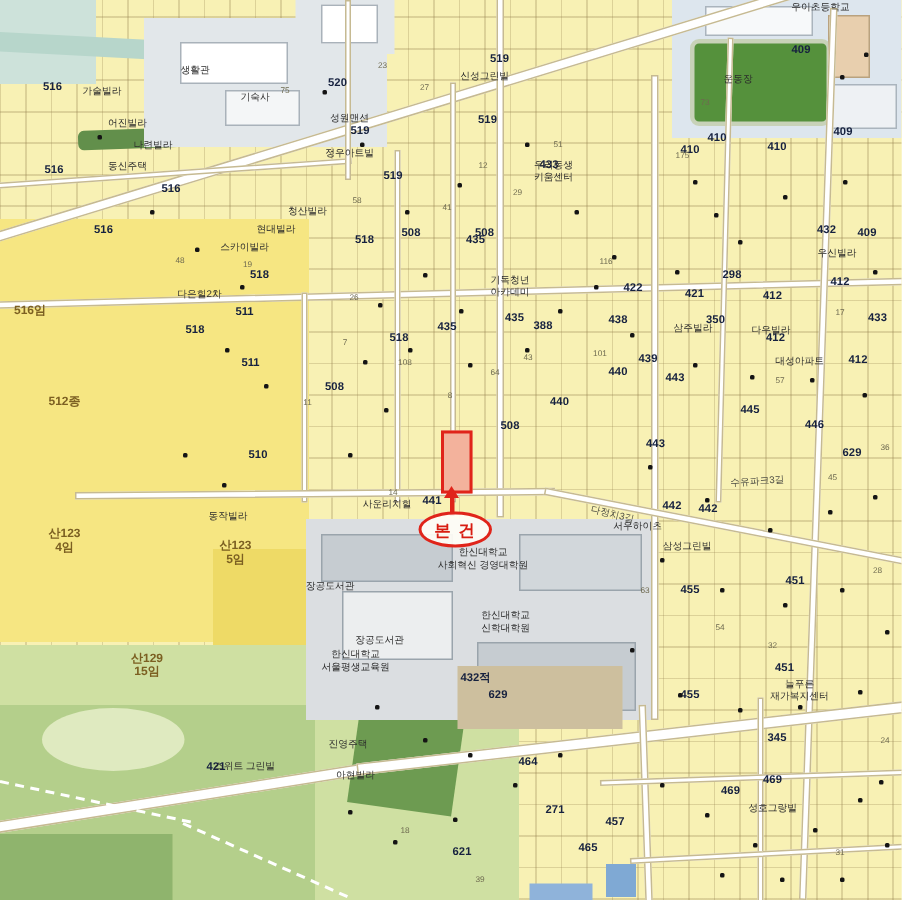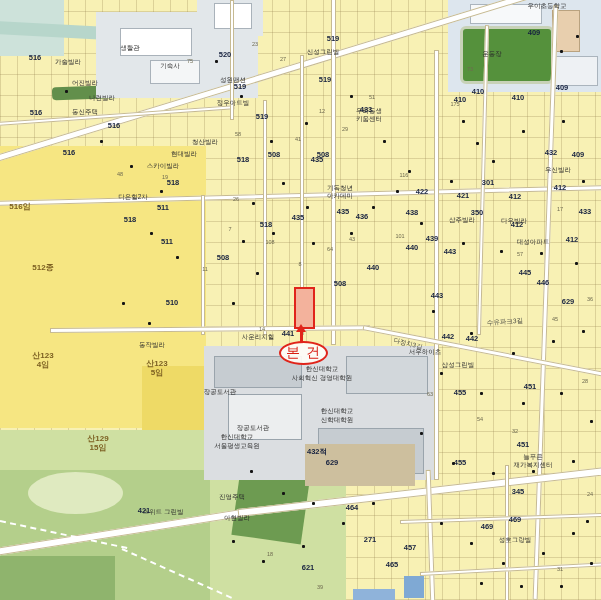--- a/index.html
+++ b/index.html
@@ -19,21 +19,21 @@
   .bname{font-size:6.5px;color:#2b2b2b;}
   .rname{font-size:6.5px;color:#4a4a42;}
   .area{font-size:8px;font-weight:bold;color:#7c6022;}
   .tnum{font-size:5.5px;color:#6e6a50;}
   .mk{position:absolute;width:3px;height:3px;background:#141414;border-radius:1px;z-index:4;}
   #target-parcel{position:absolute;left:294px;top:287px;width:17px;height:38px;border:2px solid #e0241a;background:#f3b29c;z-index:6;}
   #arrow-shaft{position:absolute;left:300px;top:331px;width:3px;height:13px;background:#e0241a;z-index:6;}
   #arrow-head{position:absolute;left:296px;top:324px;width:0;height:0;border-left:5.5px solid transparent;border-right:5.5px solid transparent;border-bottom:8px solid #e0241a;z-index:6;}
   #subject-bubble{position:absolute;left:279px;top:341px;width:49px;height:24px;border:2.5px solid #e0241a;border-radius:50%;
     background:rgba(255,253,246,.92);display:flex;align-items:center;justify-content:center;z-index:7;box-sizing:border-box;}
-  #subject-bubble span{font-size:14px;font-weight:400;color:#d81d12;letter-spacing:1px;}
+  #subject-bubble span{font-size:11px;font-weight:700;color:#d81d12;letter-spacing:1px;}
 </style>
 </head>
 <body>
 
 <div id="map">
 
   <div class="zone" style="left:0;top:0;width:64px;height:56px;background:#cde2da;"></div>
   <div class="zone" style="left:-6px;top:26px;width:190px;height:13px;background:#b7d6cb;transform:rotate(3deg);"></div>
   <div class="zone" style="left:52px;top:84px;width:190px;height:13px;background:#628f4b;border-radius:4px;transform:rotate(-2deg);"></div>
 
@@ -108,44 +108,44 @@
       <span class="lbl pnum" style="left: 243px; top: 160px;">518</span>
       <span class="lbl pnum" style="left: 266px; top: 225px;">518</span>
       <span class="lbl pnum" style="left: 274px; top: 155px;">508</span>
       <span class="lbl pnum" style="left: 323px; top: 155px;">508</span>
       <span class="lbl pnum" style="left: 223px; top: 258px;">508</span>
       <span class="lbl pnum" style="left: 340px; top: 284px;">508</span>
       <span class="lbl pnum" style="left: 288px; top: 334px;">441</span>
       <span class="lbl pnum" style="left: 317px; top: 160px;">435</span>
       <span class="lbl pnum" style="left: 298px; top: 218px;">435</span>
       <span class="lbl pnum" style="left: 343px; top: 212px;">435</span>
-      <span class="lbl pnum" style="left: 362px; top: 217px;">436</span>
+      <span class="lbl pnum" style="left: 362px; top: 217px;">388</span>
       <span class="lbl pnum" style="left: 373px; top: 268px;">440</span>
       <span class="lbl pnum" style="left: 412px; top: 248px;">440</span>
       <span class="lbl pnum" style="left: 515px; top: 197px;">412</span>
       <span class="lbl pnum" style="left: 560px; top: 188px;">412</span>
       <span class="lbl pnum" style="left: 517px; top: 225px;">412</span>
       <span class="lbl pnum" style="left: 572px; top: 240px;">412</span>
       <span class="lbl pnum" style="left: 534px; top: 33px;">409</span>
       <span class="lbl pnum" style="left: 562px; top: 88px;">409</span>
       <span class="lbl pnum" style="left: 578px; top: 155px;">409</span>
       <span class="lbl pnum" style="left: 460px; top: 100px;">410</span>
       <span class="lbl pnum" style="left: 478px; top: 92px;">410</span>
       <span class="lbl pnum" style="left: 518px; top: 98px;">410</span>
-      <span class="lbl pnum" style="left: 488px; top: 183px;">301</span>
+      <span class="lbl pnum" style="left: 488px; top: 183px;">298</span>
       <span class="lbl pnum" style="left: 477px; top: 213px;">350</span>
       <span class="lbl pnum" style="left: 463px; top: 196px;">421</span>
       <span class="lbl pnum" style="left: 422px; top: 192px;">422</span>
       <span class="lbl pnum" style="left: 585px; top: 212px;">433</span>
       <span class="lbl pnum" style="left: 366px; top: 110px;">433</span>
       <span class="lbl pnum" style="left: 412px; top: 213px;">438</span>
       <span class="lbl pnum" style="left: 432px; top: 239px;">439</span>
       <span class="lbl pnum" style="left: 450px; top: 252px;">443</span>
       <span class="lbl pnum" style="left: 437px; top: 296px;">443</span>
-      <span class="lbl pnum" style="left: 525px; top: 273px;">445</span>
+      <span class="lbl pnum" style="left: 500px; top: 273px;">445</span>
       <span class="lbl pnum" style="left: 543px; top: 283px;">446</span>
       <span class="lbl pnum" style="left: 568px; top: 302px;">629</span>
       <span class="lbl pnum" style="left: 448px; top: 337px;">442</span>
       <span class="lbl pnum" style="left: 472px; top: 339px;">442</span>
       <span class="lbl pnum" style="left: 530px; top: 387px;">451</span>
       <span class="lbl pnum" style="left: 523px; top: 445px;">451</span>
       <span class="lbl pnum" style="left: 460px; top: 393px;">455</span>
       <span class="lbl pnum" style="left: 460px; top: 463px;">455</span>
       <span class="lbl pnum" style="left: 410px; top: 548px;">457</span>
       <span class="lbl pnum" style="left: 518px; top: 492px;">345</span>

